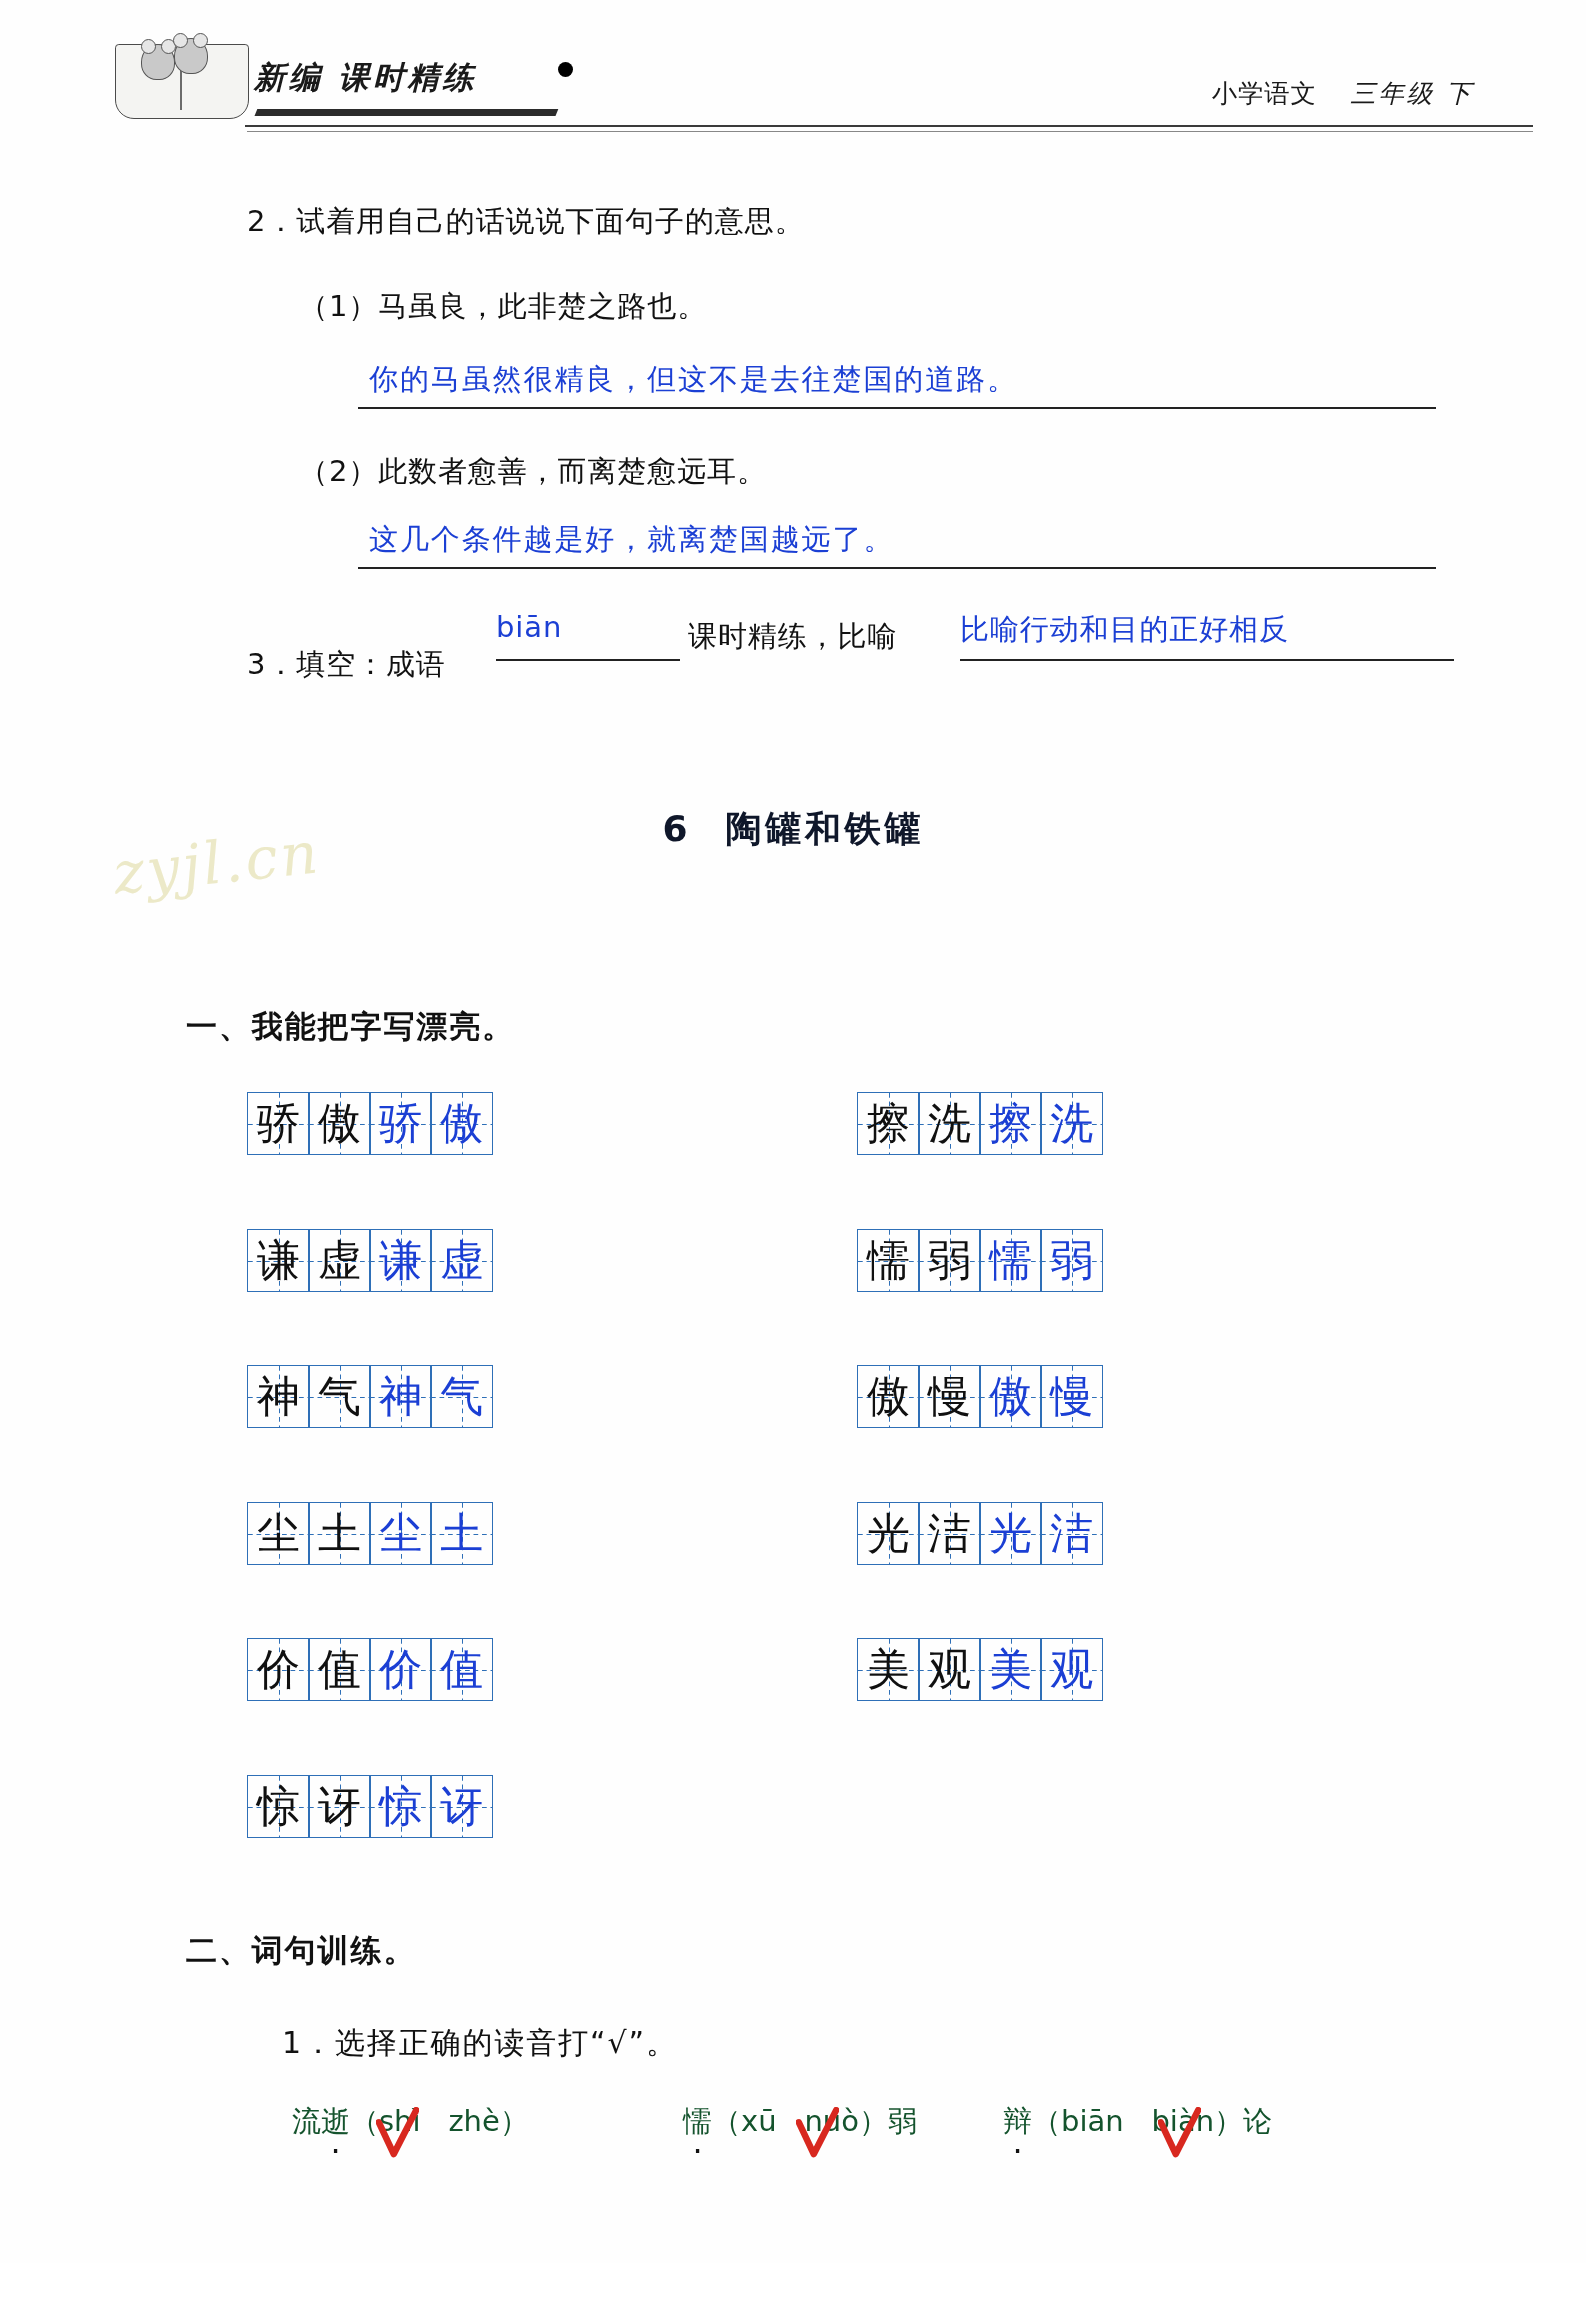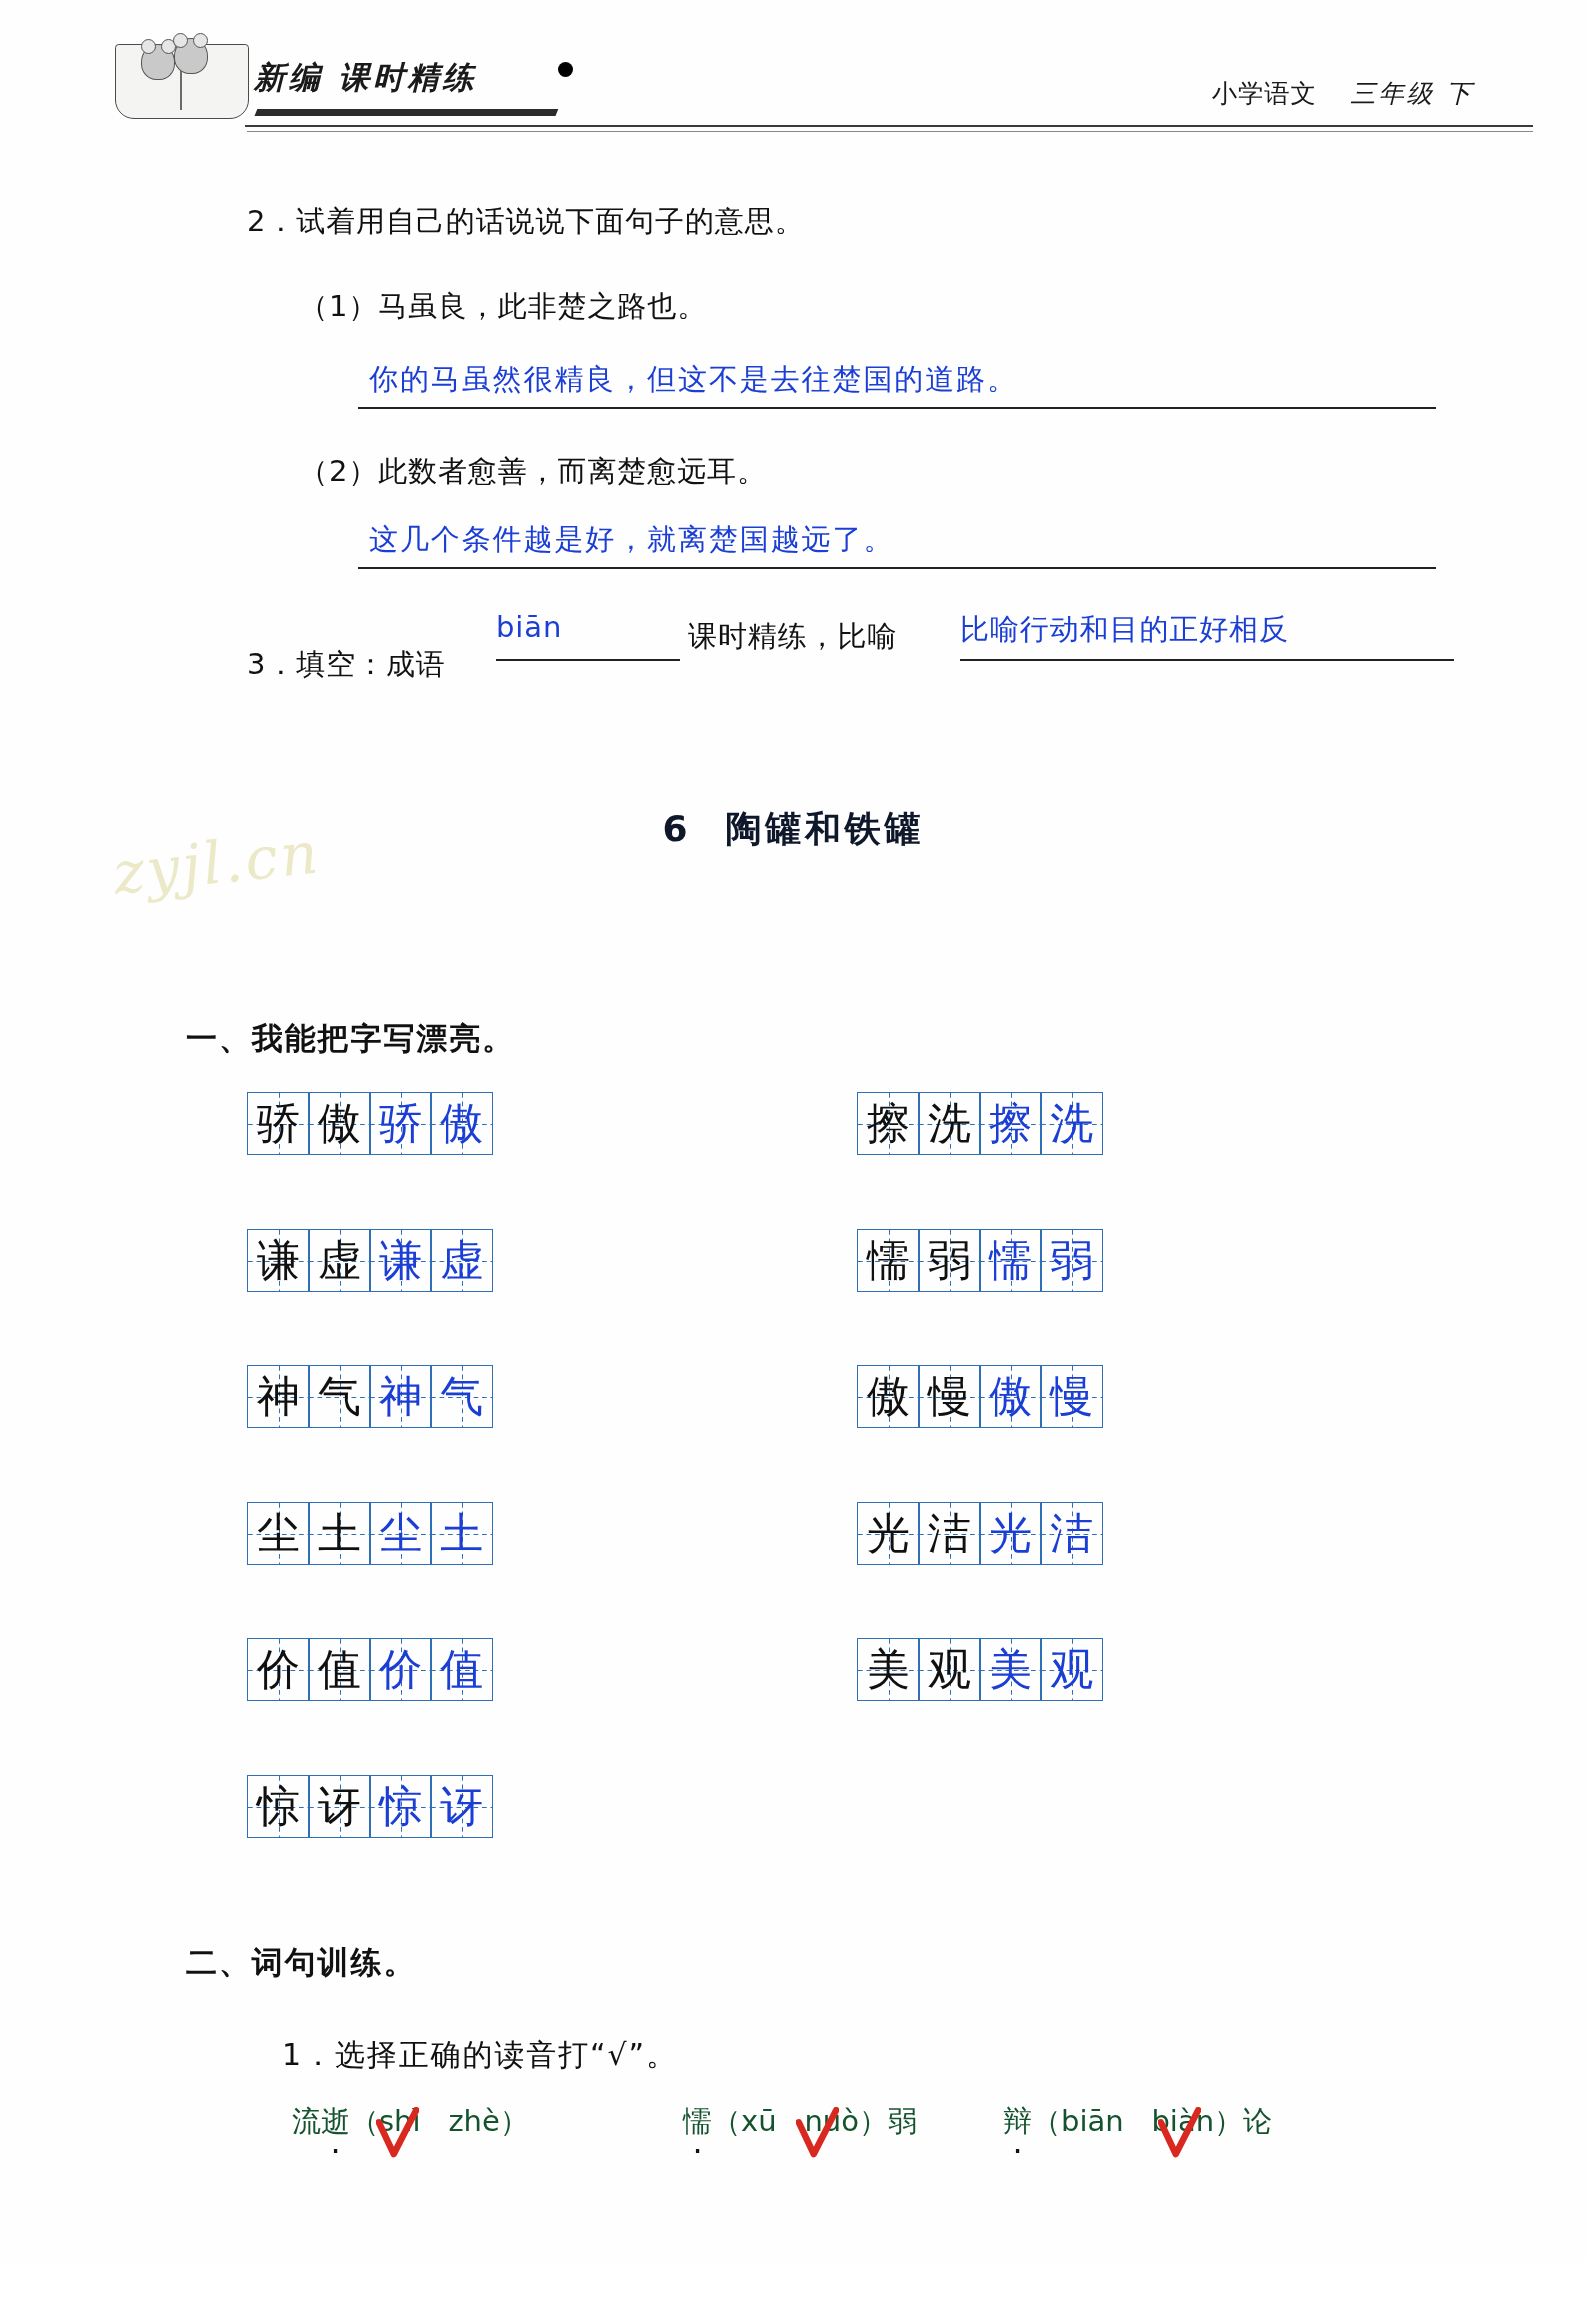--- a/index.html
+++ b/index.html
@@ -206,21 +206,20 @@
   }
 
   
   .sec {
     position: absolute;
     font-size: 31px;
     font-weight: bold;
     color: #111;
     letter-spacing: 1.9px;
     white-space: nowrap;
-    margin-top: 12px;
   }
   #sec1 { left: 186px; top: 1006px; }
   #sec2 { left: 186px; top: 1930px; }
   #sub1 { left: 282px; top: 2023px; font-size: 30px; font-weight: normal; }
 
   
   .grid-wrap {
     position: absolute;
   }
   .grid-row {

